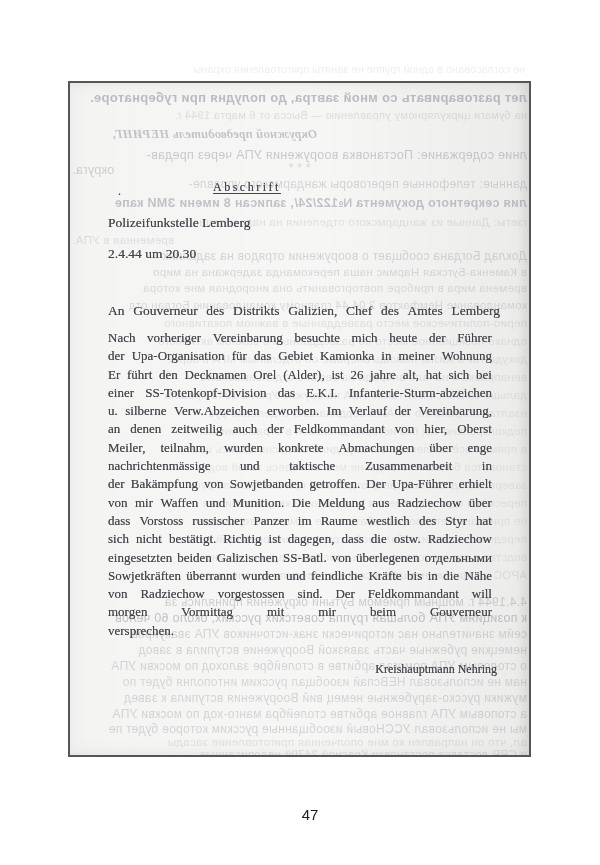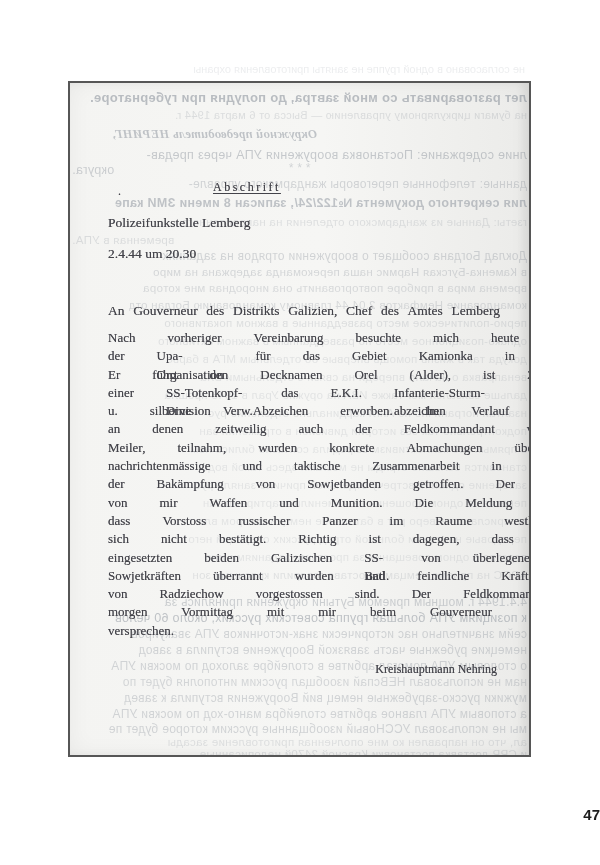--- a/index.html
+++ b/index.html
@@ -45,27 +45,27 @@
   }
   .station{position:absolute;left:38px;top:132px;font-size:13.5px;white-space:nowrap;}
   .radio{
     position:absolute;left:38px;top:163px;width:360px;
     display:flex;justify-content:space-between;font-size:13.5px;white-space:nowrap;
   }
   .address{position:absolute;left:38px;top:220px;width:392px;font-size:13.5px;}
   .jrow{display:flex;justify-content:space-between;}
   .bodyblock{position:absolute;left:38px;top:246px;width:384px;font-size:13px;}
   .bline{height:18.3px;line-height:18.3px;white-space:nowrap;}
-  .bline.jrow{display:flex;justify-content:space-between;white-space:normal;gap:32px;}
+  .bline.jrow{display:flex;justify-content:space-between;white-space:normal;}
   .signature{position:absolute;left:38px;top:579px;width:389px;text-align:right;font-size:12px;}
 
   .pagenum{
-    position:absolute;left:20px;right:0;top:806px;text-align:right;
+    position:absolute;left:20px;right:0;top:806px;text-align:center;
     font-family:"Liberation Sans","DejaVu Sans",sans-serif;
-    font-size:15px;font-weight:700;color:#1d1d1d;
+    font-size:15px;font-weight:400;color:#1d1d1d;
   }
 </style>
 </head>
 <body>
 
 <div class="page">
 
   <div class="outside-bleed">не согласовано в одной группе не заняты приготовления охраны</div>
 
   <div class="scan">

